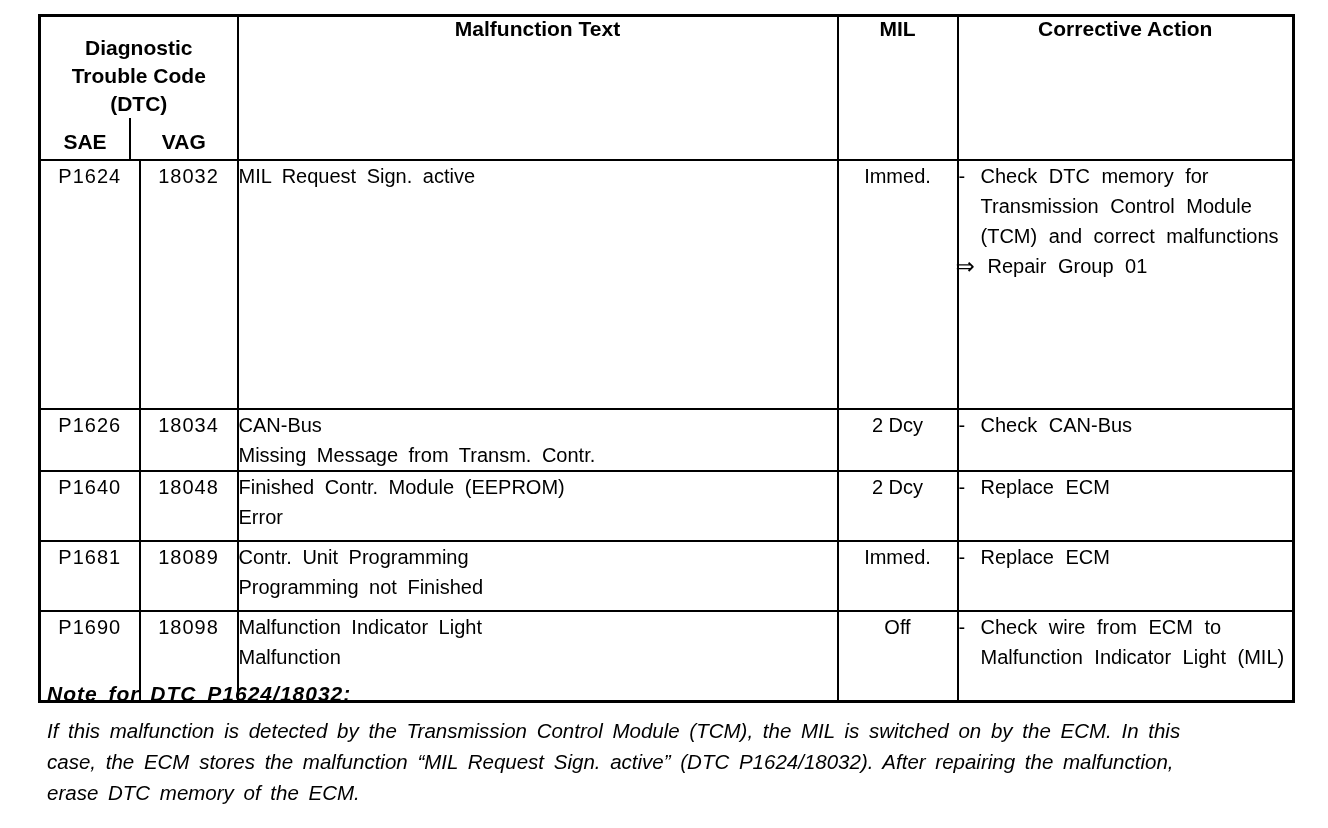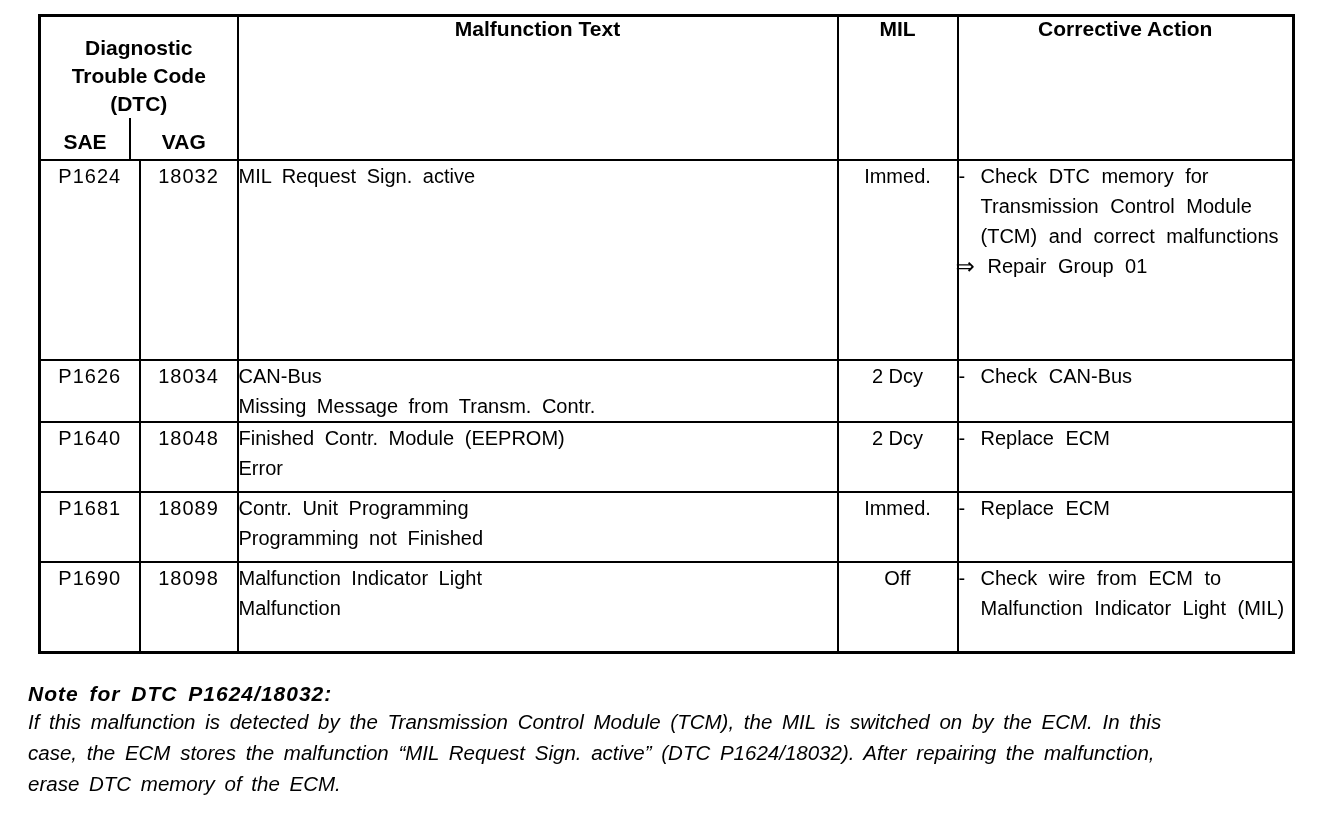--- a/index.html
+++ b/index.html
@@ -34,42 +34,42 @@
   .dtc-wrap { display: flex; flex-direction: column; justify-content: space-between; height: 142px; }
   .dtc-title { padding-top: 17px; text-align: center; line-height: 28px; }
   .dtc-subcols { display: flex; height: 52px; }
   .sub-sae { width: 88px; text-align: center; padding-top: 12px; }
   .sub-vag { flex: 1; border-left: 2px solid #000; text-align: center; padding-top: 12px; }
 
   th.malf-head, th.mil-head, th.corr-head { text-align: center; padding-top: 10px; }
 
   
   tbody td { font-size: 20px; line-height: 30px; }
-  tbody tr.r1 { height: 200px; }
+  tbody tr.r1 { height: 249px; }
   tbody tr.r2 { height: 62px; }
   tbody tr.r3 { height: 70px; }
   tbody tr.r4 { height: 70px; }
   tbody tr.r5 { height: 90px; }
   td.sae-cell, td.vag-cell { text-align: center; padding-top: 8px; letter-spacing: 1px; }
   td.malf-cell { padding: 7px 4px 0 5px; word-spacing: 5px; margin-top: 32px; }
   td.mil-cell  { text-align: center; padding-top: 8px; }
   td.corr-cell { padding: 7px 4px 0 6px; word-spacing: 6px; }
   .dash-item  { display: flex; }
   .dash-item .dash { flex: 0 0 22px; }
   .dash-item .ditem-text { flex: 1; }
   .arrow-item { display: flex; margin-left: -3px; }
   .arrow-item .arrow { flex: 0 0 32px; font-size: 23px; }
 
   
-  .note { position: absolute; left: 28px; top: 682px; width: 1262px; }
+  .note { position: absolute; left: 47px; top: 682px; width: 1262px; }
   .note-title {
     font-weight: bold; font-style: italic;
     font-size: 21px; letter-spacing: 1px; word-spacing: 4px;
   }
-  .note-body { font-style: italic; font-size: 20.5px; line-height: 31px; word-spacing: 4px; }
+  .note-body { margin-top: 9px; font-style: italic; font-size: 20.5px; line-height: 31px; word-spacing: 4px; }
 </style>
 </head>
 <body>
 
 <div class="page">
 
   <table class="dtc">
     <colgroup>
       <col style="width:100px">
         <col style="width:98px">

